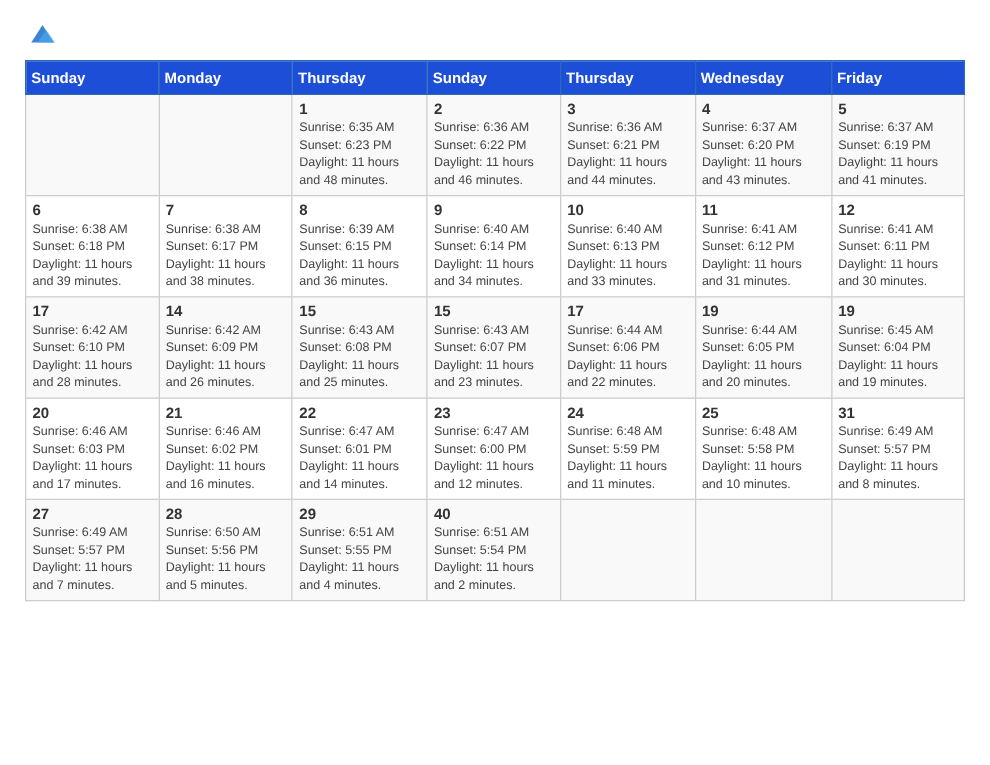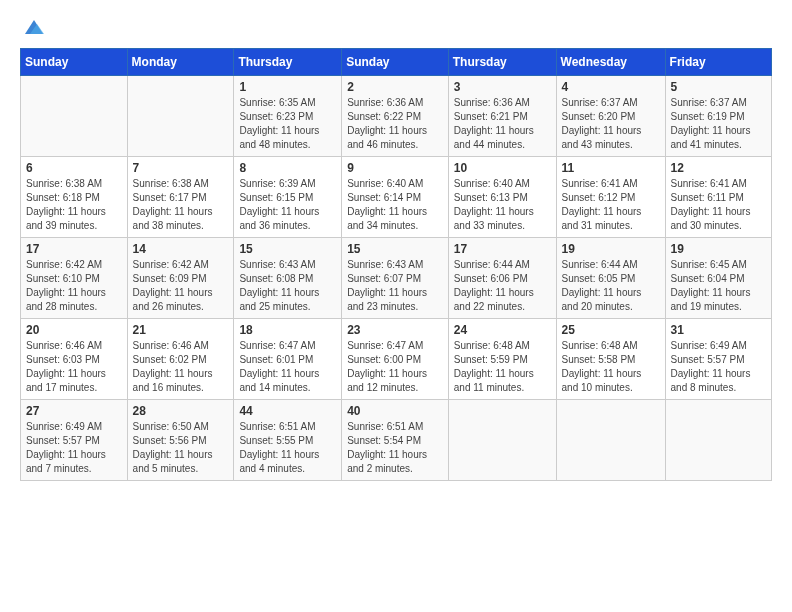--- a/index.html
+++ b/index.html
@@ -218,21 +218,21 @@
         <tr>
           <td>
             <span class="day-num">20</span>
             <div class="day-detail">Sunrise: 6:46 AM<br>Sunset: 6:03 PM<br>Daylight: 11 hours and 17 minutes.</div>
           </td>
           <td>
             <span class="day-num">21</span>
             <div class="day-detail">Sunrise: 6:46 AM<br>Sunset: 6:02 PM<br>Daylight: 11 hours and 16 minutes.</div>
           </td>
           <td>
-            <span class="day-num">18</span>
+            <span class="day-num">22</span>
             <div class="day-detail">Sunrise: 6:47 AM<br>Sunset: 6:01 PM<br>Daylight: 11 hours and 14 minutes.</div>
           </td>
           <td>
             <span class="day-num">23</span>
             <div class="day-detail">Sunrise: 6:47 AM<br>Sunset: 6:00 PM<br>Daylight: 11 hours and 12 minutes.</div>
           </td>
           <td>
             <span class="day-num">24</span>
             <div class="day-detail">Sunrise: 6:48 AM<br>Sunset: 5:59 PM<br>Daylight: 11 hours and 11 minutes.</div>
           </td>
@@ -248,21 +248,21 @@
         <tr>
           <td>
             <span class="day-num">27</span>
             <div class="day-detail">Sunrise: 6:49 AM<br>Sunset: 5:57 PM<br>Daylight: 11 hours and 7 minutes.</div>
           </td>
           <td>
             <span class="day-num">28</span>
             <div class="day-detail">Sunrise: 6:50 AM<br>Sunset: 5:56 PM<br>Daylight: 11 hours and 5 minutes.</div>
           </td>
           <td>
-            <span class="day-num">44</span>
+            <span class="day-num">29</span>
             <div class="day-detail">Sunrise: 6:51 AM<br>Sunset: 5:55 PM<br>Daylight: 11 hours and 4 minutes.</div>
           </td>
           <td>
             <span class="day-num">40</span>
             <div class="day-detail">Sunrise: 6:51 AM<br>Sunset: 5:54 PM<br>Daylight: 11 hours and 2 minutes.</div>
           </td>
           <td class="empty"></td>
           <td class="empty"></td>
           <td class="empty"></td>
         </tr>

